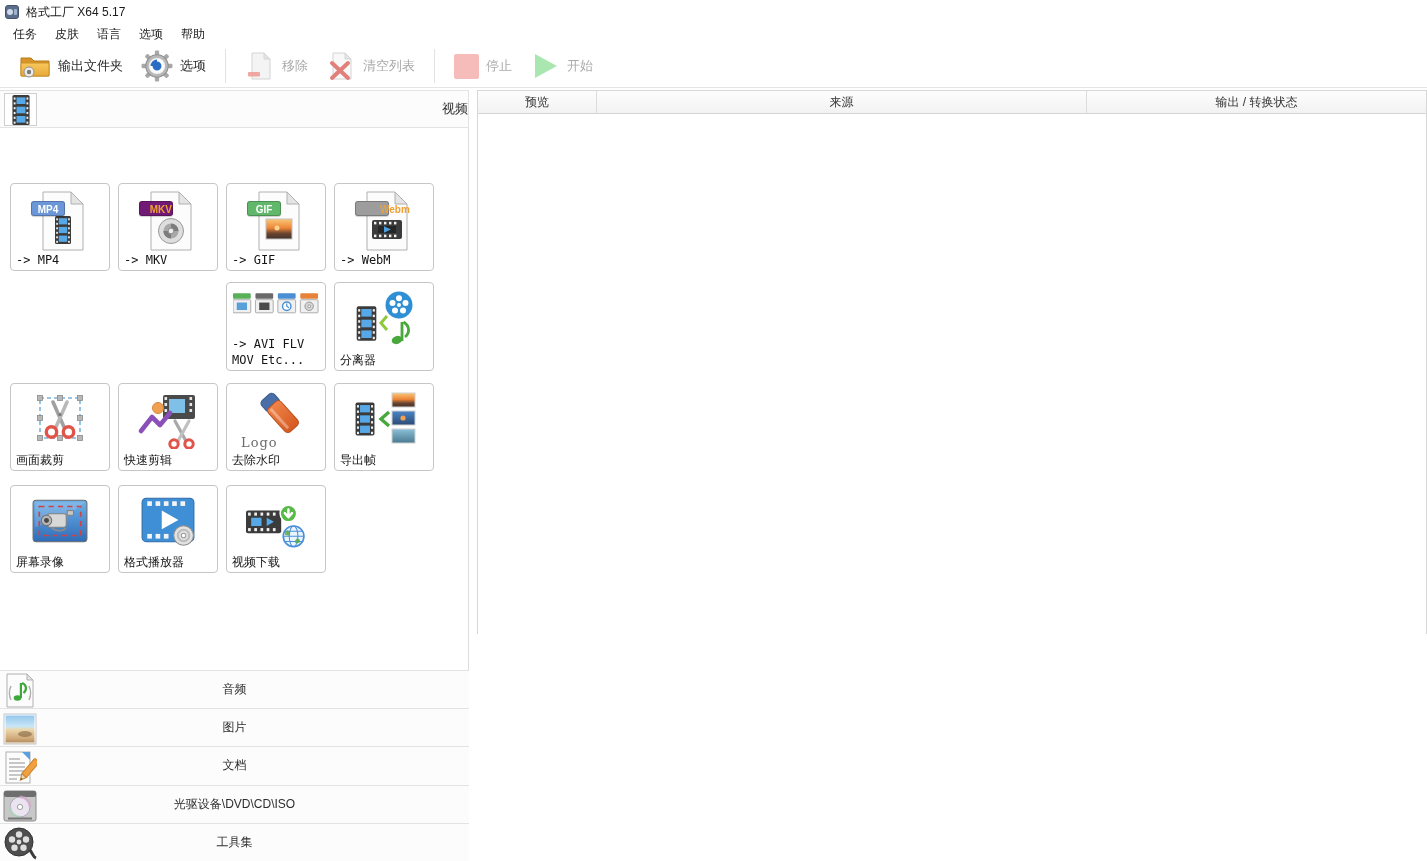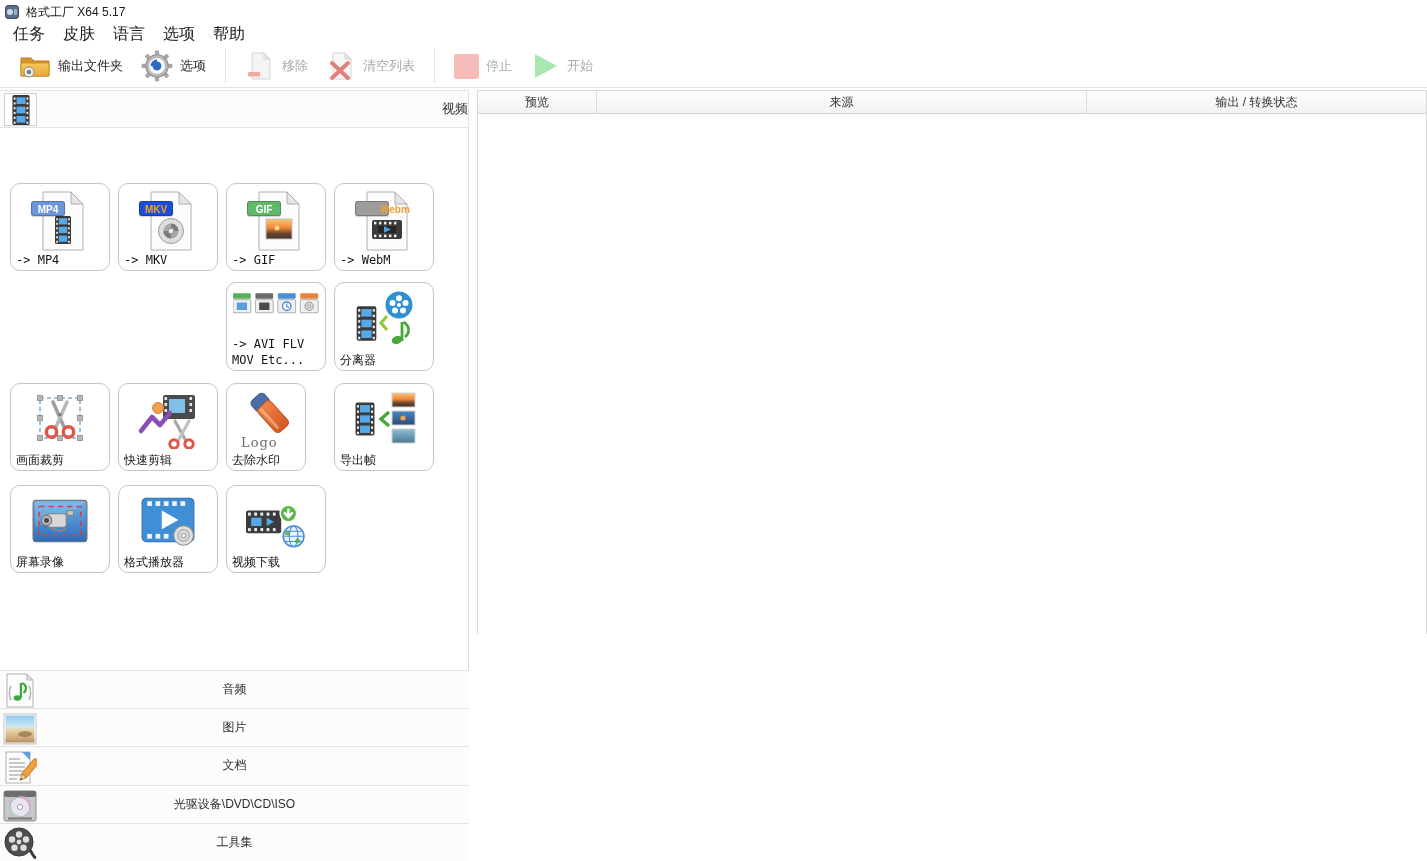--- a/index.html
+++ b/index.html
@@ -5,21 +5,21 @@
   * { margin:0; padding:0; box-sizing:border-box; }
   html,body { width:1427px; height:861px; overflow:hidden; background:#fff;
     font-family:"Liberation Sans", sans-serif; }
 
   
   #titlebar { position:absolute; left:0; top:0; width:1427px; height:24px;
     display:flex; align-items:center; padding-left:5px; gap:7px; background:#fff; }
   #titlebar .title { font-size:12px; color:#1b1b1b; }
   #menubar { position:absolute; left:0; top:24px; width:1427px; height:21px;
     display:flex; align-items:center; padding-left:4px; background:#fff; }
-  #menubar .mitem { font-size:16px; color:#222; padding:2px 9px; cursor:default; }
+  #menubar .mitem { font-size:12px; color:#222; padding:2px 9px; cursor:default; }
 
   
   #toolbar { position:absolute; left:0; top:45px; width:1427px; height:43px;
     display:flex; align-items:center; padding-left:10px; background:#fff;
     border-bottom:1px solid #e4e4e4; }
   .tbtn { display:flex; align-items:center; gap:7px; padding:2px 9px; height:38px;
     font-size:13px; color:#2b2b2b; cursor:pointer; border-radius:3px; }
   .tbtn.disabled { color:#a9a9a9; cursor:default;gap:7px; }
   .tbtn.disabled svg, .tbtn.disabled .shape { opacity:.75; }
   .tsep { width:1px; height:34px; background:#e2e2e2; margin:0 10px; }
@@ -29,31 +29,31 @@
   #left-panel { position:absolute; left:0; top:90px; width:469px; height:771px;
     background:#fff; border-right:1px solid #ddd; }
   #video-header { position:absolute; left:0; top:0; width:469px; height:38px;
     background:#fcfcfc; border:1px solid #e3e3e3; border-left:none; cursor:pointer; }
   #video-header .hlabel { display:block; text-align:right; line-height:36px;
     font-size:13px; color:#2e2e2e; }
   .hicon-box { position:absolute; left:4px; top:2px; width:33px; height:33px;
     background:#fff; border:1px solid #cfcfcf; display:flex; align-items:center; justify-content:center; }
 
   #tiles { position:absolute; left:0; top:38px; width:468px; height:541px; background:#fff; }
-  .tile { position:absolute; background:#fff; border:1px solid #c6c6c6; border-radius:10px; cursor:pointer; }
+  .tile { position:absolute; background:#fff; border:1px solid #c6c6c6; border-radius:4px; cursor:pointer; }
   .tlabel { position:absolute; left:5px; bottom:2px; font-family:"DejaVu Sans Mono", monospace;
     font-size:12px; color:#141414; white-space:pre; line-height:1.35; }
   .ticon { position:absolute; top:6px; left:50%; transform:translateX(-50%); }
   .ticon.left { left:6px; transform:none; }
   .fmt-wrap { position:relative; width:58px; height:62px; }
   .fmt-badge { position:absolute; left:0; top:11px; width:34px; height:15px; border-radius:3px;
     font-size:10px; font-weight:bold; color:#fff; text-align:center; line-height:15px;
     border:1px solid rgba(0,0,0,.22); box-shadow:0 1px 1px rgba(0,0,0,.18); }
   .fmt-badge.b-mp4 { background:var(--badge-mp4,#6b97d8); }
-  .fmt-badge.b-mkv { background:#1d4ed8; color:var(--badge-amber,#f0a030); }
+  .fmt-badge.b-mkv { background:#701a75; color:var(--badge-amber,#f0a030);text-align:right; }
   .fmt-badge.b-gif { background:var(--badge-gif,#62b86a); }
   .fmt-badge.b-webm{ background:#9d9d9d; color:var(--badge-amber,#f0a030);padding-left:24px; }
   .eraser-text { position:absolute; left:14px; bottom:20px; font-size:13px;
     color:#6b6b6b; font-family:"DejaVu Serif", serif; letter-spacing:1px; }
 
   
   #categories { position:absolute; left:0; top:580px; width:469px; height:191px;
     display:flex; flex-direction:column; }
   .cat-bar { position:relative; flex:1; background:#fcfcfc; border-top:1px solid #e3e3e3;
     cursor:pointer; }
@@ -387,21 +387,21 @@
         <circle cx="21" cy="15" r="5.5" fill="#f0a050" stroke="#d8883a"></circle>
         <polyline points="4,38 15,24 23,32 33,20" stroke="#8a50b8" stroke-width="4.6" fill="none" stroke-linejoin="round" stroke-linecap="round"></polyline>
         <path d="M38 28 L49 48" stroke="#a8a8a8" stroke-width="3.2" stroke-linecap="round"></path>
         <path d="M52 28 L41 48" stroke="#c0c0c0" stroke-width="3.2" stroke-linecap="round"></path>
         <circle cx="37" cy="51" r="4.2" fill="none" stroke="#e0544a" stroke-width="3"></circle>
         <circle cx="52" cy="51" r="4.2" fill="none" stroke="#e0544a" stroke-width="3"></circle>
       </svg>
       <span class="tlabel">快速剪辑</span>
     </div>
 
-    <div class="tile" style="left:226px;top:255px;width:80px;height:88px">
+    <div class="tile" style="left:226px;top:255px;width:100px;height:88px">
       <svg class="ticon" width="60" height="60" viewBox="0 0 60 60">
         <g transform="rotate(-42 34 24)">
           <rect x="26" y="2" width="17" height="14" rx="4" fill="#4a6ea8" stroke="#3a5a8c"></rect>
           <rect x="26" y="12" width="17" height="32" rx="4" fill="url(#gEraser)" stroke="#b85020"></rect>
           <rect x="29" y="14" width="3" height="26" fill="#ffffff" opacity=".35"></rect>
         </g>
       </svg>
       <span class="eraser-text">Logo</span>
       <span class="tlabel">去除水印</span>
     </div>

